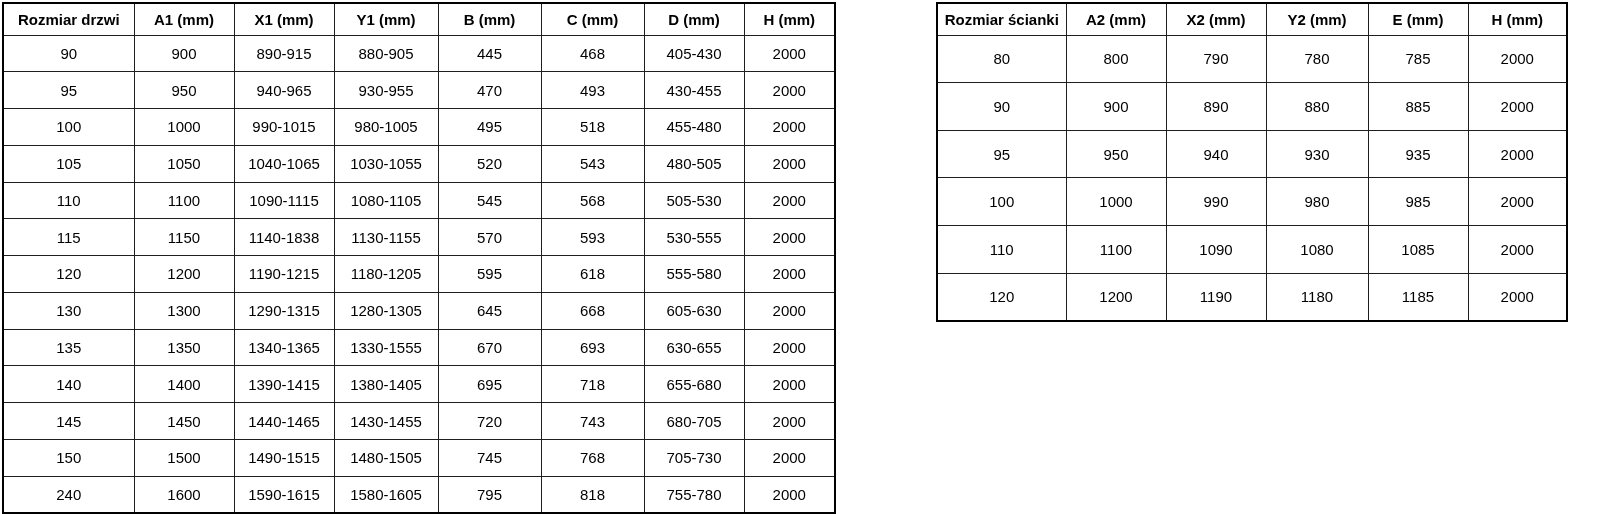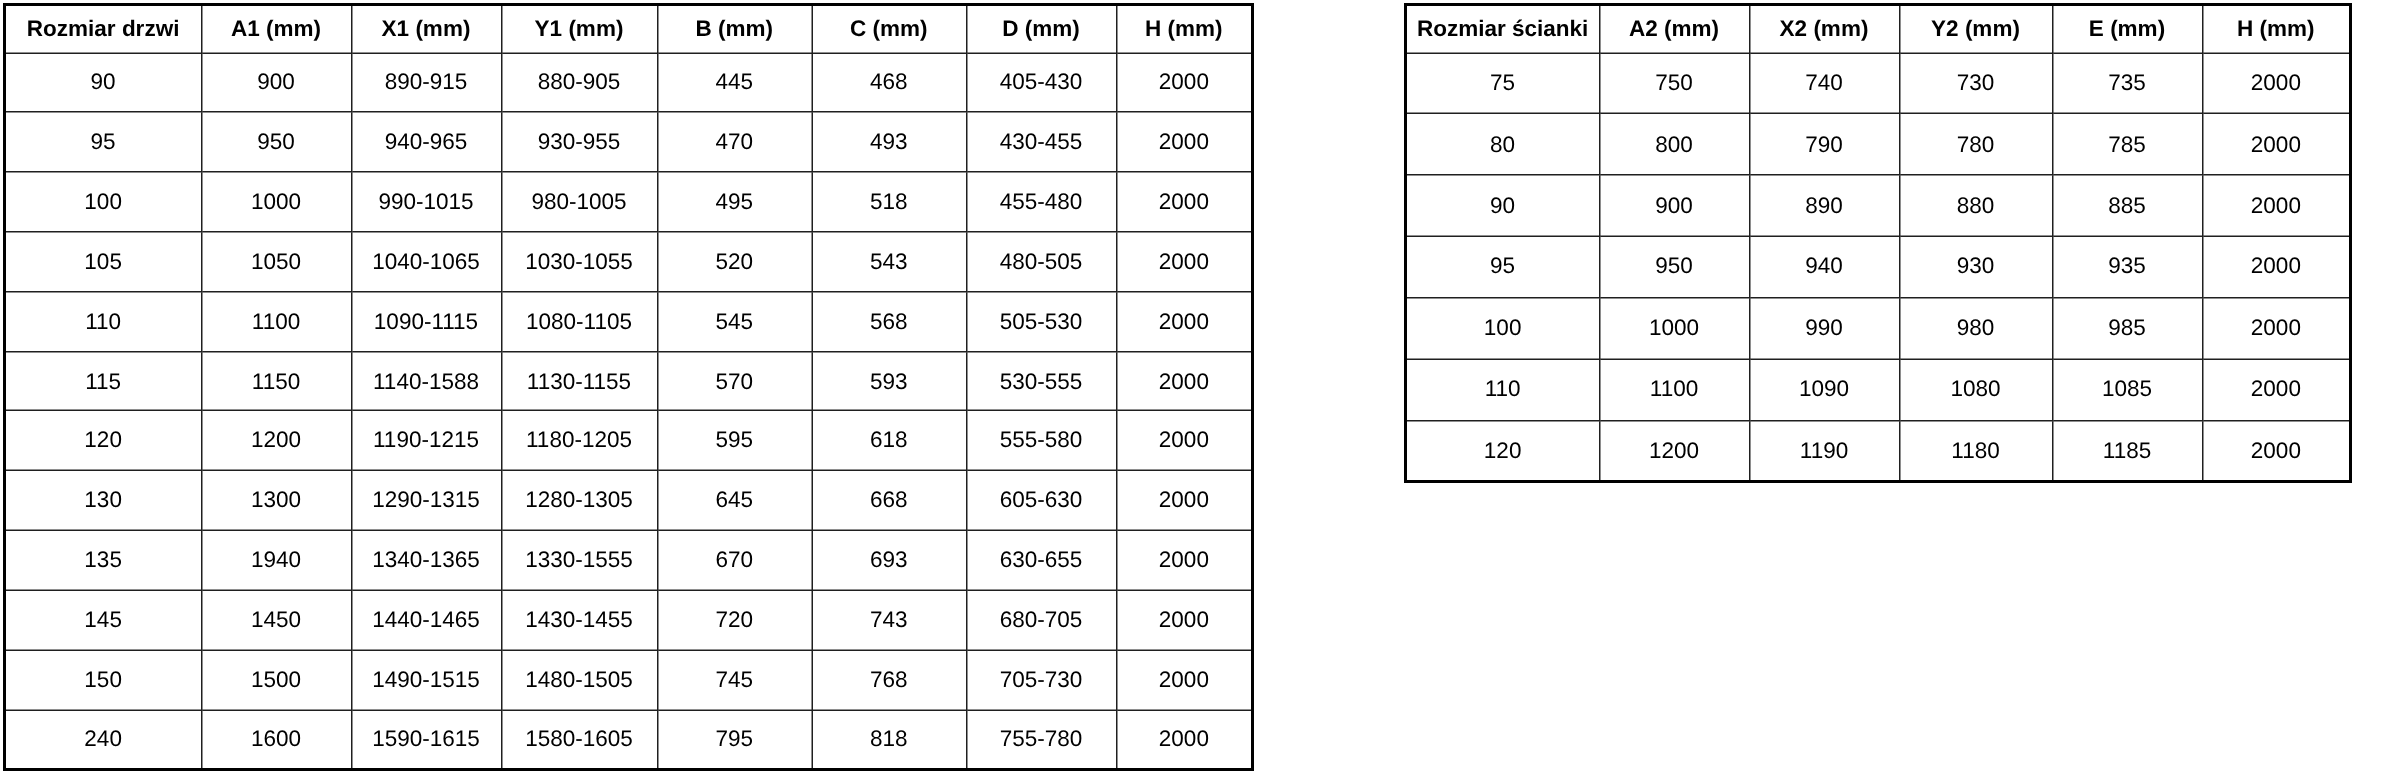--- a/index.html
+++ b/index.html
@@ -126,21 +126,21 @@
           <td>1090-1115</td>
           <td>1080-1105</td>
           <td>545</td>
           <td>568</td>
           <td>505-530</td>
           <td>2000</td>
         </tr>
         <tr>
           <td>115</td>
           <td>1150</td>
-          <td>1140-1588</td>
+          <td>1140-1838</td>
           <td>1130-1155</td>
           <td>570</td>
           <td>593</td>
           <td>530-555</td>
           <td>2000</td>
         </tr>
         <tr>
           <td>120</td>
           <td>1200</td>
           <td>1190-1215</td>
@@ -155,26 +155,36 @@
           <td>1300</td>
           <td>1290-1315</td>
           <td>1280-1305</td>
           <td>645</td>
           <td>668</td>
           <td>605-630</td>
           <td>2000</td>
         </tr>
         <tr>
           <td>135</td>
-          <td>1940</td>
+          <td>1350</td>
           <td>1340-1365</td>
           <td>1330-1555</td>
           <td>670</td>
           <td>693</td>
           <td>630-655</td>
+          <td>2000</td>
+        </tr>
+        <tr>
+          <td>140</td>
+          <td>1400</td>
+          <td>1390-1415</td>
+          <td>1380-1405</td>
+          <td>695</td>
+          <td>718</td>
+          <td>655-680</td>
           <td>2000</td>
         </tr>
         <tr>
           <td>145</td>
           <td>1450</td>
           <td>1440-1465</td>
           <td>1430-1455</td>
           <td>720</td>
           <td>743</td>
           <td>680-705</td>
@@ -216,28 +226,20 @@
           <th>Rozmiar ścianki</th>
           <th>A2 (mm)</th>
           <th>X2 (mm)</th>
           <th>Y2 (mm)</th>
           <th>E (mm)</th>
           <th>H (mm)</th>
         </tr>
       </thead>
       <tbody>
         <tr>
-          <td>75</td>
-          <td>750</td>
-          <td>740</td>
-          <td>730</td>
-          <td>735</td>
-          <td>2000</td>
-        </tr>
-        <tr>
           <td>80</td>
           <td>800</td>
           <td>790</td>
           <td>780</td>
           <td>785</td>
           <td>2000</td>
         </tr>
         <tr>
           <td>90</td>
           <td>900</td>

